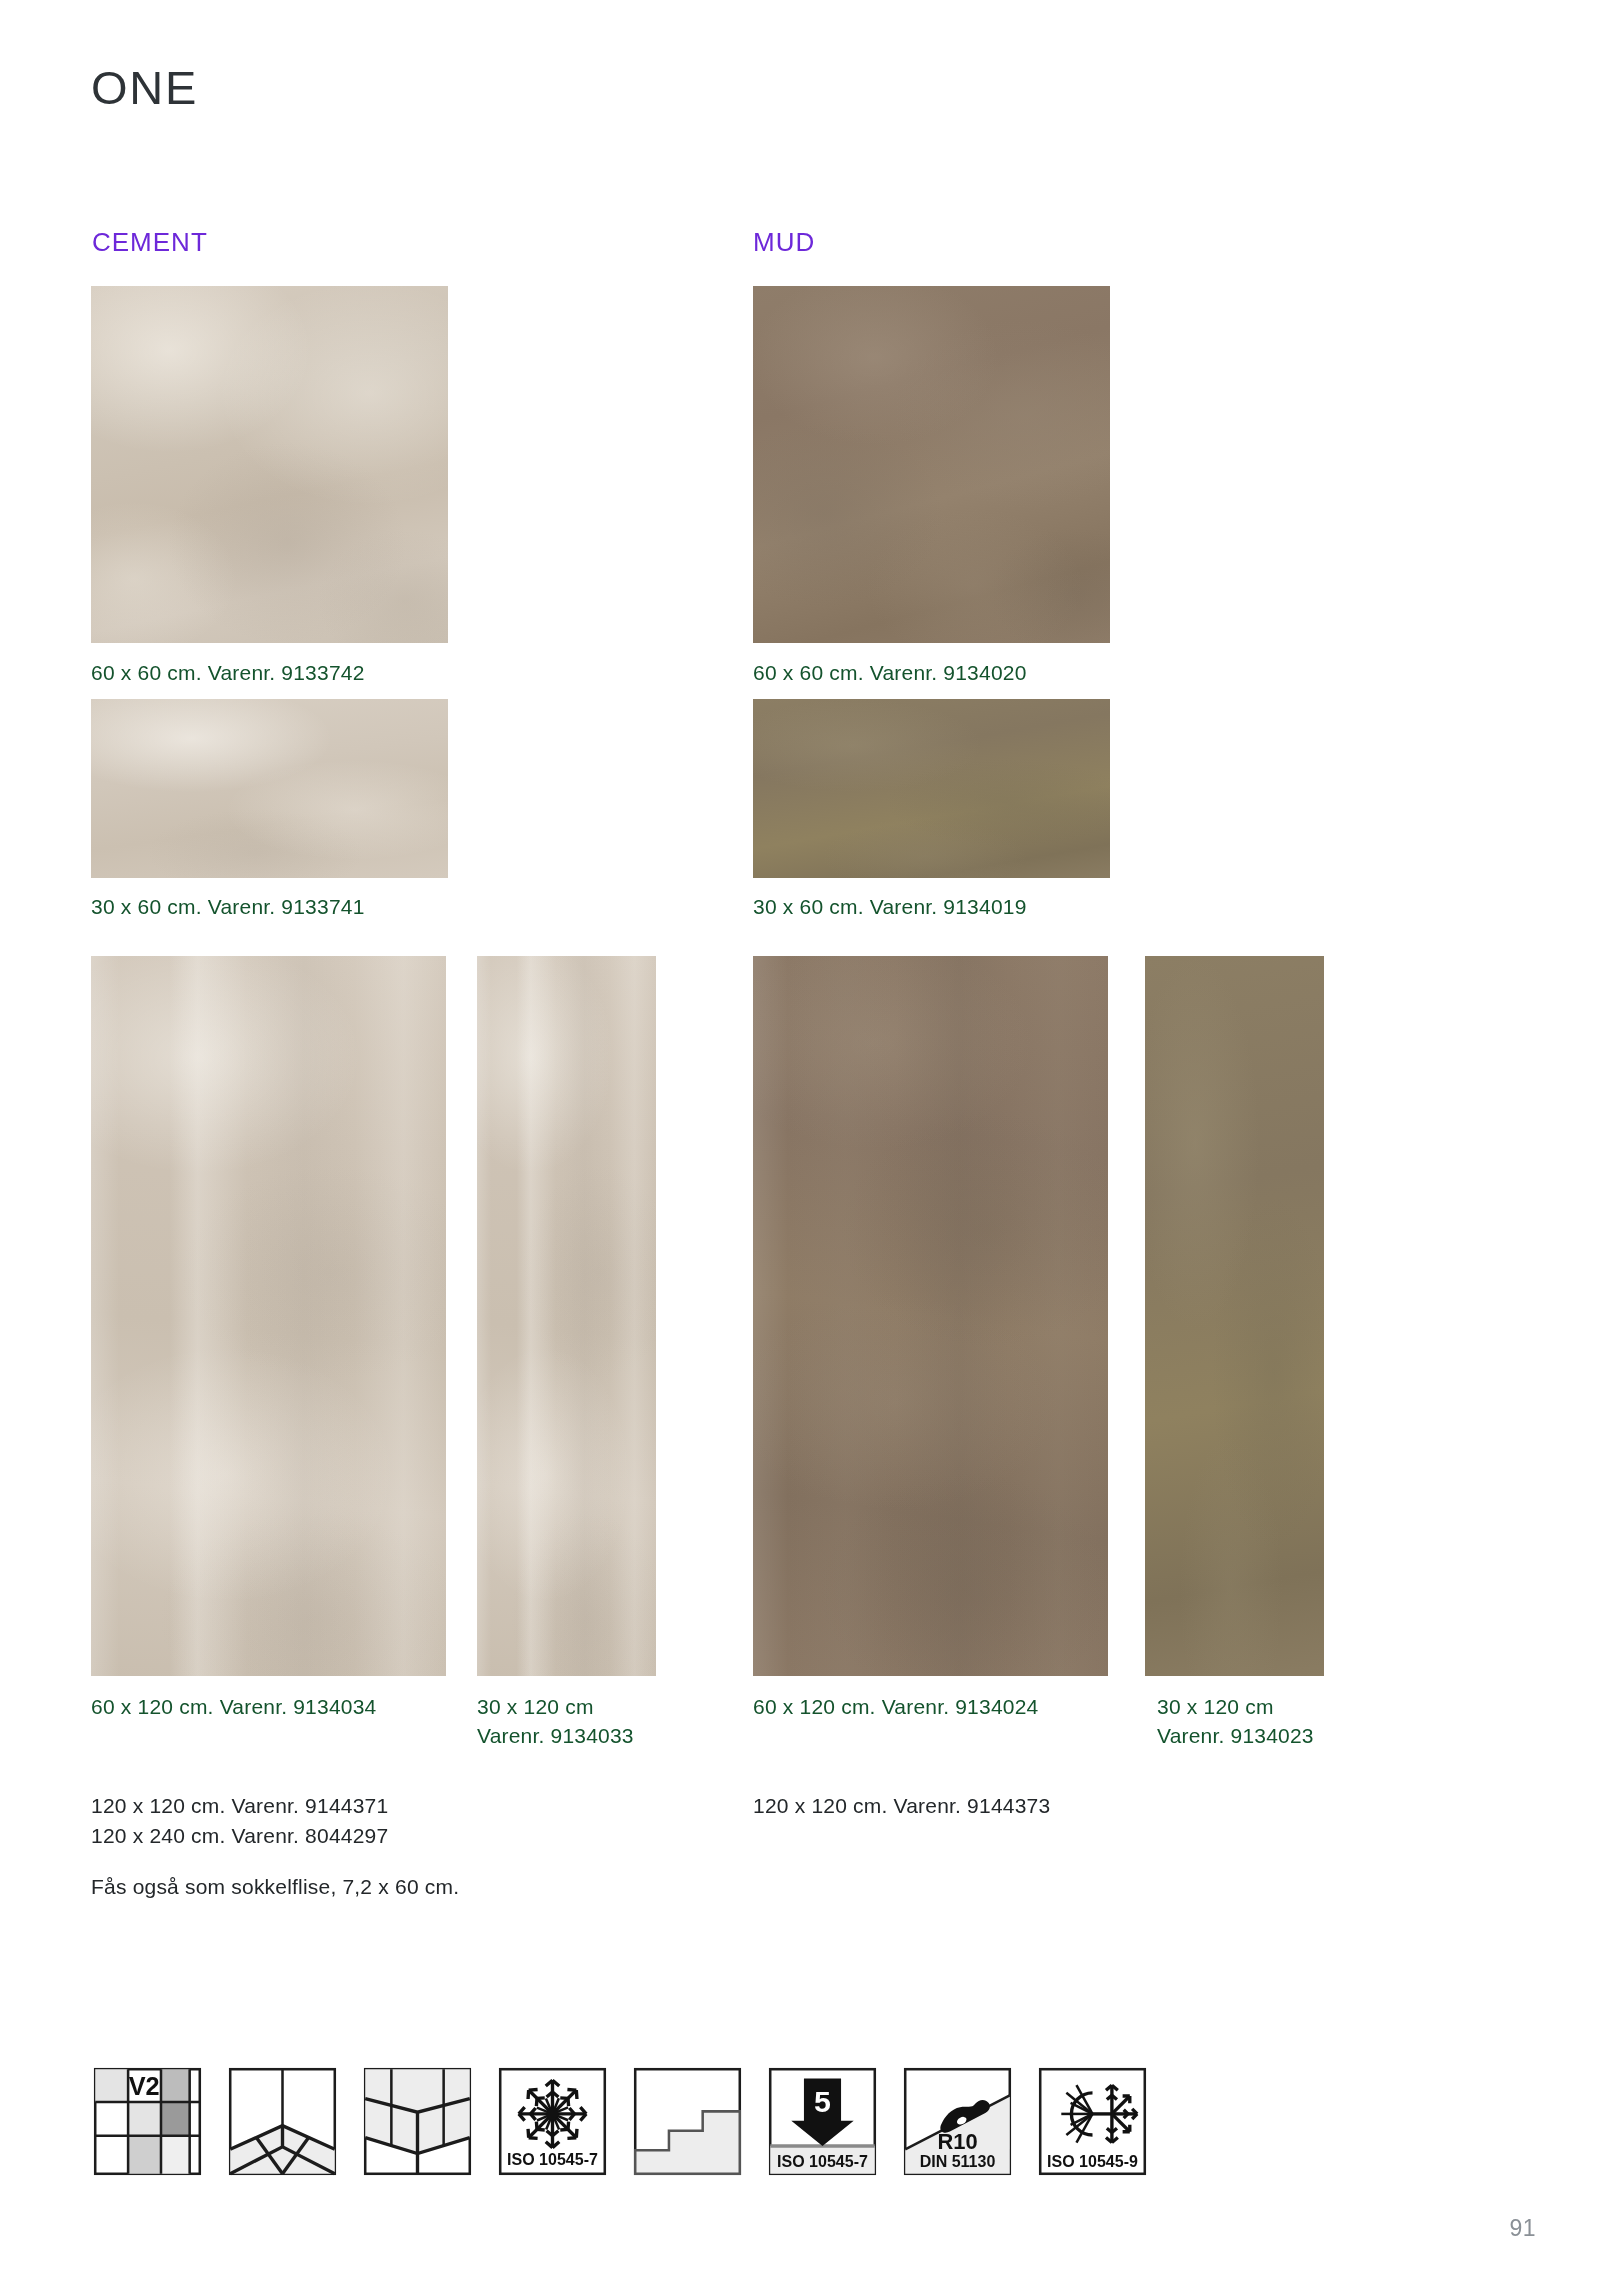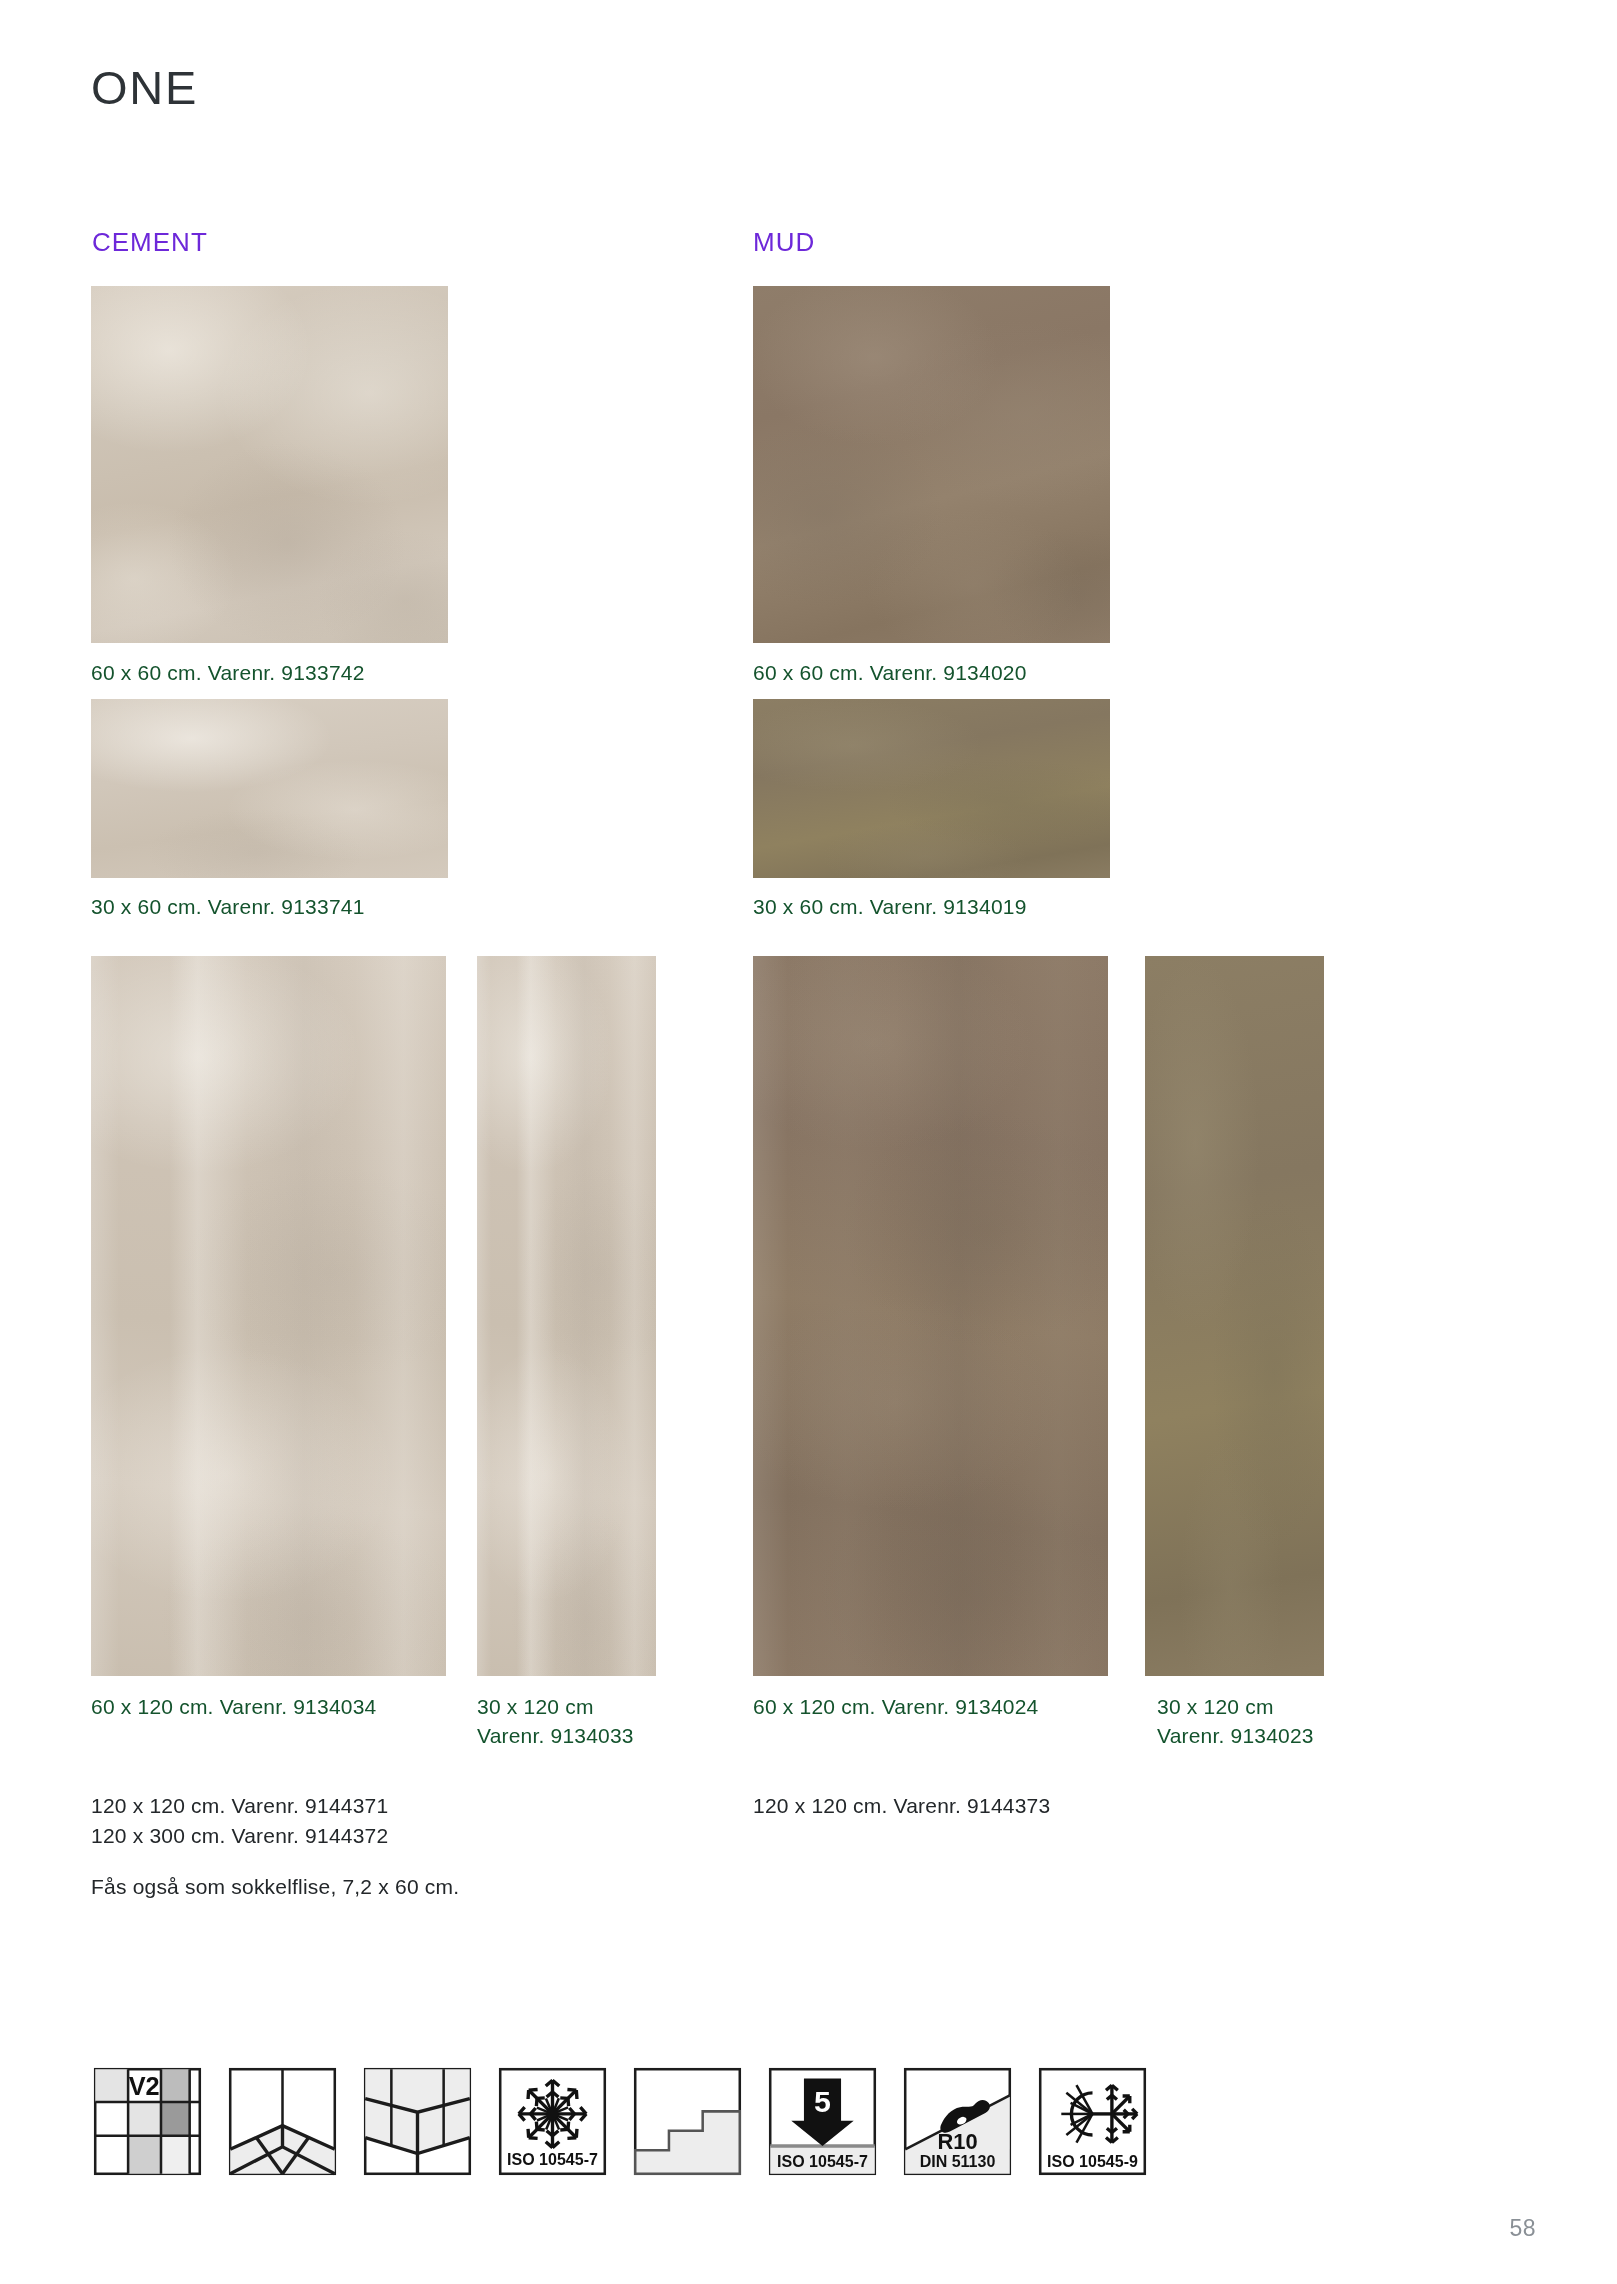--- a/index.html
+++ b/index.html
@@ -178,21 +178,21 @@
   <div class="caption" style="left:91px; top:893px; width:590px;">30 x 60 cm. Varenr. 9133741</div>
 
   <div class="tile tex-cement-slab" style="left:91px; top:956px; width:355px; height:720px;"></div>
   <div class="caption" style="left:91px; top:1693px; width:337px;">60 x 120 cm. Varenr. 9134034</div>
 
   <div class="tile tex-cement-slab" style="left:477px; top:956px; width:179px; height:720px;"></div>
   <div class="caption" style="left:477px; top:1693px; width:278px;">30 x 120 cm
 Varenr. 9134033</div>
 
   <div class="note" style="left:91px; top:1792px; width:590px;">120 x 120 cm. Varenr. 9144371</div>
-  <div class="note" style="left:91px; top:1822px; width:590px;">120 x 300 cm. Varenr. 9144372</div>
+  <div class="note" style="left:91px; top:1822px; width:590px;">120 x 240 cm. Varenr. 8044297</div>
 
   <div class="tile tex-mud" style="left:753px; top:286px; width:357px; height:357px;"></div>
   <div class="caption" style="left:753px; top:659px; width:590px;">60 x 60 cm. Varenr. 9134020</div>
 
   <div class="tile tex-mud-olive" style="left:753px; top:699px; width:357px; height:179px;"></div>
   <div class="caption" style="left:753px; top:893px; width:590px;">30 x 60 cm. Varenr. 9134019</div>
 
   <div class="tile tex-mud-slab" style="left:753px; top:956px; width:355px; height:720px;"></div>
   <div class="caption" style="left:753px; top:1693px; width:354px;">60 x 120 cm. Varenr. 9134024</div>
 
@@ -355,16 +355,16 @@
             <line x1="0" y1="0" x2="30" y2="0"></line>
             <path d="M30 0 L24 -6 M30 0 L24 6"></path>
           </g>
         </g>
         <text x="67" y="121" font-family="Liberation Sans, sans-serif" font-size="19" font-weight="bold" fill="#111" text-anchor="middle">ISO 10545-9</text>
       </svg>
     </div>
 
   </div>
 
-  <div class="page-number">58</div>
+  <div class="page-number">91</div>
 
 </div>
 
 
 </body></html>

